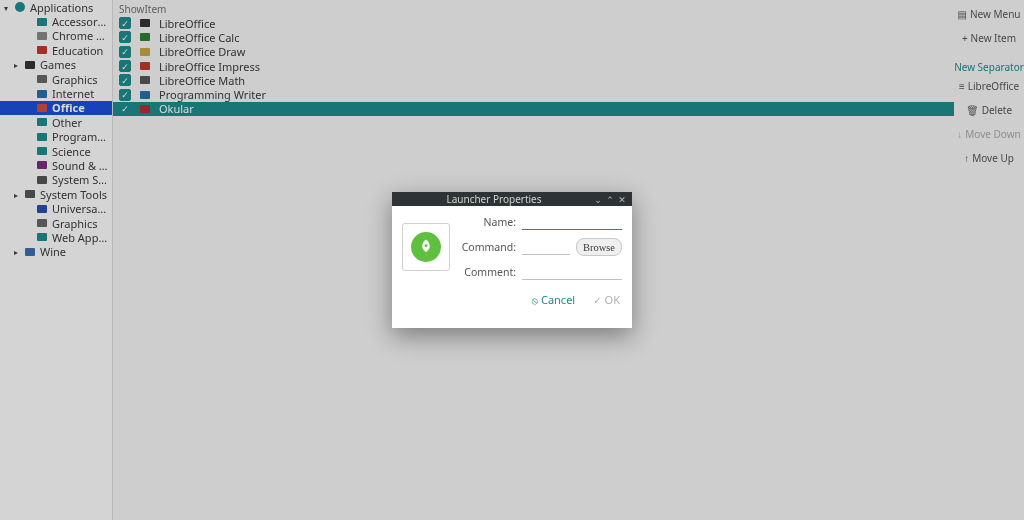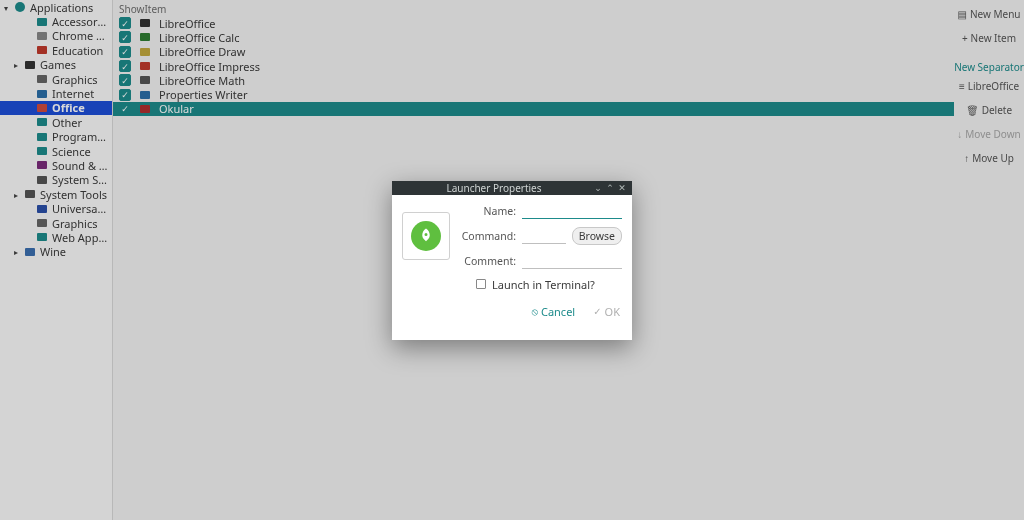--- a/index.html
+++ b/index.html
@@ -46,21 +46,21 @@
   .dlg-title { height:14px; background:#2e3436; color:#cfd4d3; font-size:10px; display:flex; align-items:center; padding:0 4px; }
   .dlg-title .t { flex:1; text-align:center; }
   .dlg-title .wbtn { width:12px; text-align:center; cursor:pointer; color:#b0b8b6; font-size:9px;}
   .dlg-body { padding:8px 10px 21px 10px; }
   .dlg-grid { display:grid; grid-template-columns:48px 60px 1fr auto; column-gap:6px; row-gap:8px; align-items:center; }
   .dlg-iconcell { grid-row:1 / span 3; width:48px; height:48px; border:1px solid #d0d0d0; border-radius:3px; display:flex; align-items:center; justify-content:center; }
   .rocket { width:30px; height:30px; border-radius:50%; background:#5fbf3f; display:flex; align-items:center; justify-content:center; color:#fff; font-size:16px; }
   .fld-label { text-align:right; font-size:10.5px; color:#555; }
   .fld-input { border:none; border-bottom:1px solid #bfbfbf; height:16px; font-size:10.5px; outline:none; width:100%; background:transparent; }
   .fld-input.focus { border-bottom:1.5px solid #1d8b8b; }
-  .browse { font-size:10.5px; padding:2px 6px; background:#efefef; border:1px solid #c8c8c8; border-radius:8px; height:18px; display:flex; align-items:center; }
+  .browse { font-size:10.5px; padding:2px 6px; background:#efefef; border:1px solid #c8c8c8; border-radius:8px; height:18px; display:flex; align-items:center;font-family:Liberation Serif, serif; }
   .term-row { grid-column:2 / span 3; display:flex; align-items:center; gap:6px; padding-left:20px; }
   .term-chk { width:10px; height:10px; border:1px solid #888; border-radius:1px; }
   .dlg-buttons { grid-column:1 / span 4; display:flex; justify-content:flex-end; gap:18px; padding-right:2px; padding-top:4px; align-items:center;}
   .btn-cancel { color:#1d8b8b; display:flex; align-items:center; gap:3px; }
   .btn-ok { color:#b0b0b0; display:flex; align-items:center; gap:3px; }
   .btn-glyph { font-size:10px; }
 
   
   .ico svg { width:12px; height:12px; }
 </style>
@@ -287,21 +287,21 @@
           </span>
           <span class="lbl">LibreOffice Math</span>
         </div>
         <div class="item-row">
           <span class="chk">✓</span>
           <span class="ico">
             <svg viewBox="0 0 12 12">
               <rect x="1" y="2" width="10" height="8" rx="1" fill="#2b6fa8"></rect>
             </svg>
           </span>
-          <span class="lbl">Properties Writer</span>
+          <span class="lbl">Programming Writer</span>
         </div>
         <div class="item-row sel">
           <span class="chk">✓</span>
           <span class="ico">
             <svg viewBox="0 0 12 12">
               <rect x="1" y="2" width="10" height="8" rx="1" fill="#b03030"></rect>
             </svg>
           </span>
           <span class="lbl">Okular</span>
         </div>
@@ -361,24 +361,20 @@
 
           <div class="fld-label">Command:</div>
           <input class="fld-input" value="" style="">
           <div class="browse">
             <span>Browse</span>
           </div>
 
           <div class="fld-label">Comment:</div>
           <input class="fld-input" style="grid-column: 3 / span 2;" value="">
 
-          <div class="term-row">
-            <span class="term-chk"></span>
-            <span>Launch in Terminal?</span>
-          </div>
 
           <div class="dlg-buttons">
             <span class="btn-cancel">
               <span class="btn-glyph">⦸</span>
               <span>Cancel</span>
             </span>
             <span class="btn-ok">
               <span class="btn-glyph">✓</span>
               <span>OK</span>
             </span>

